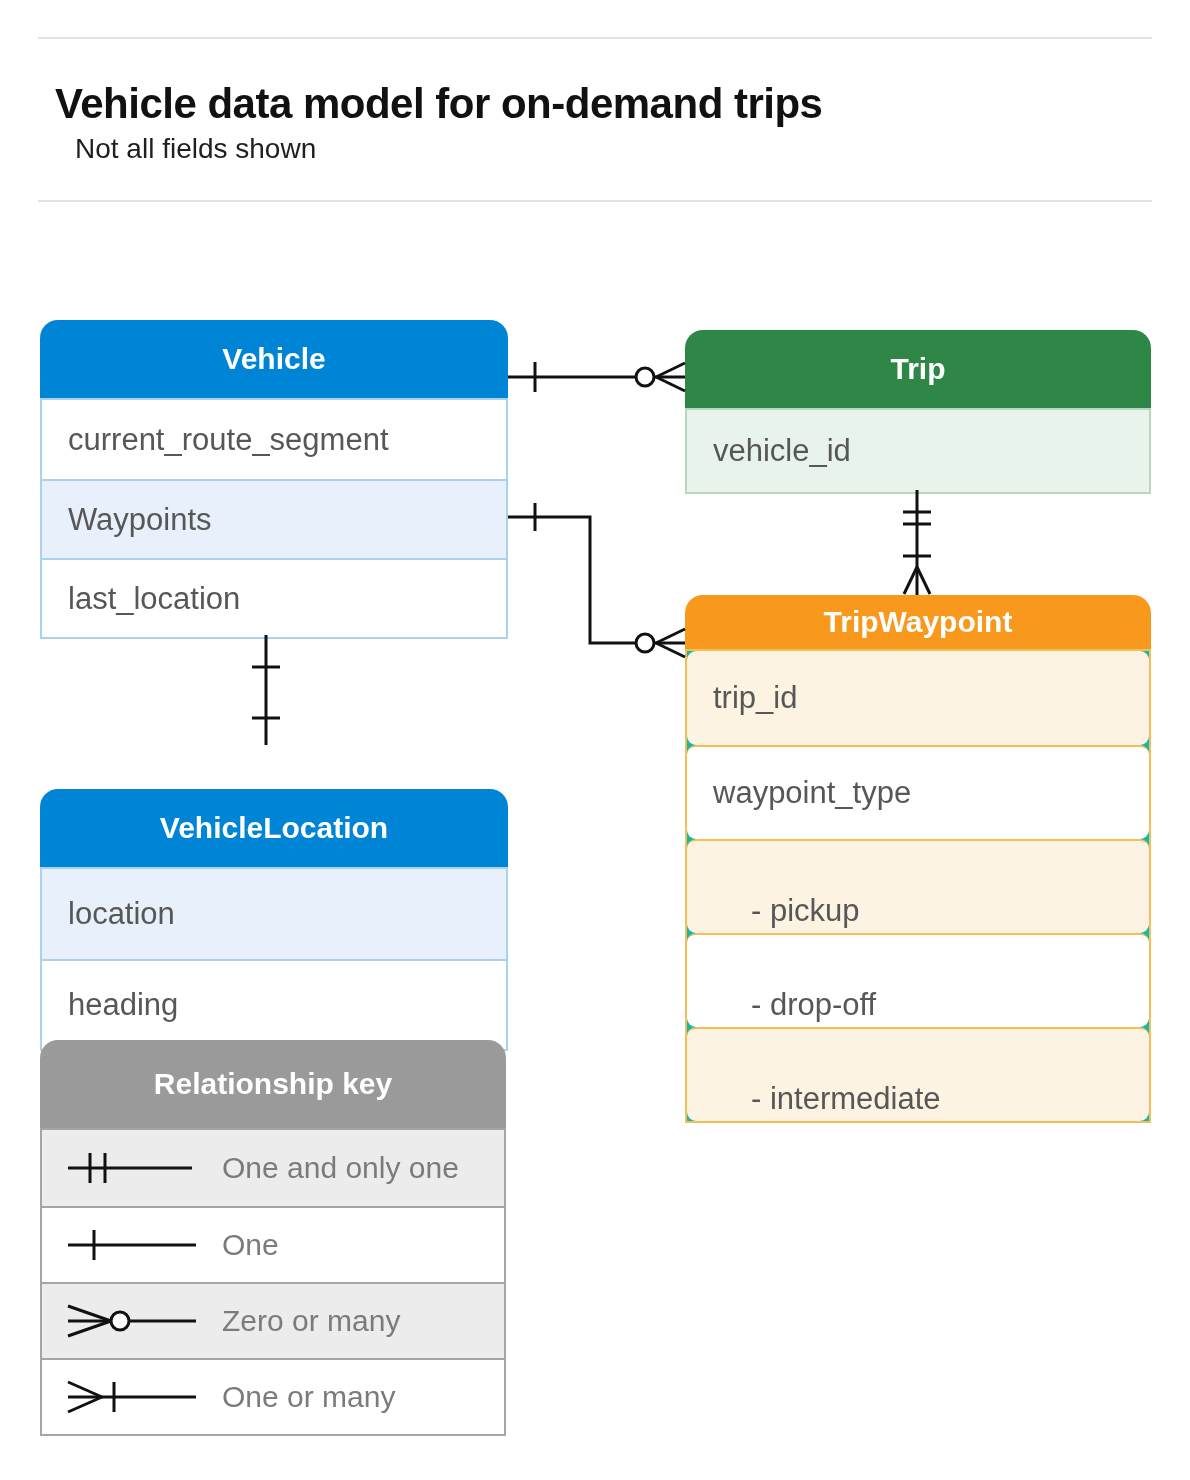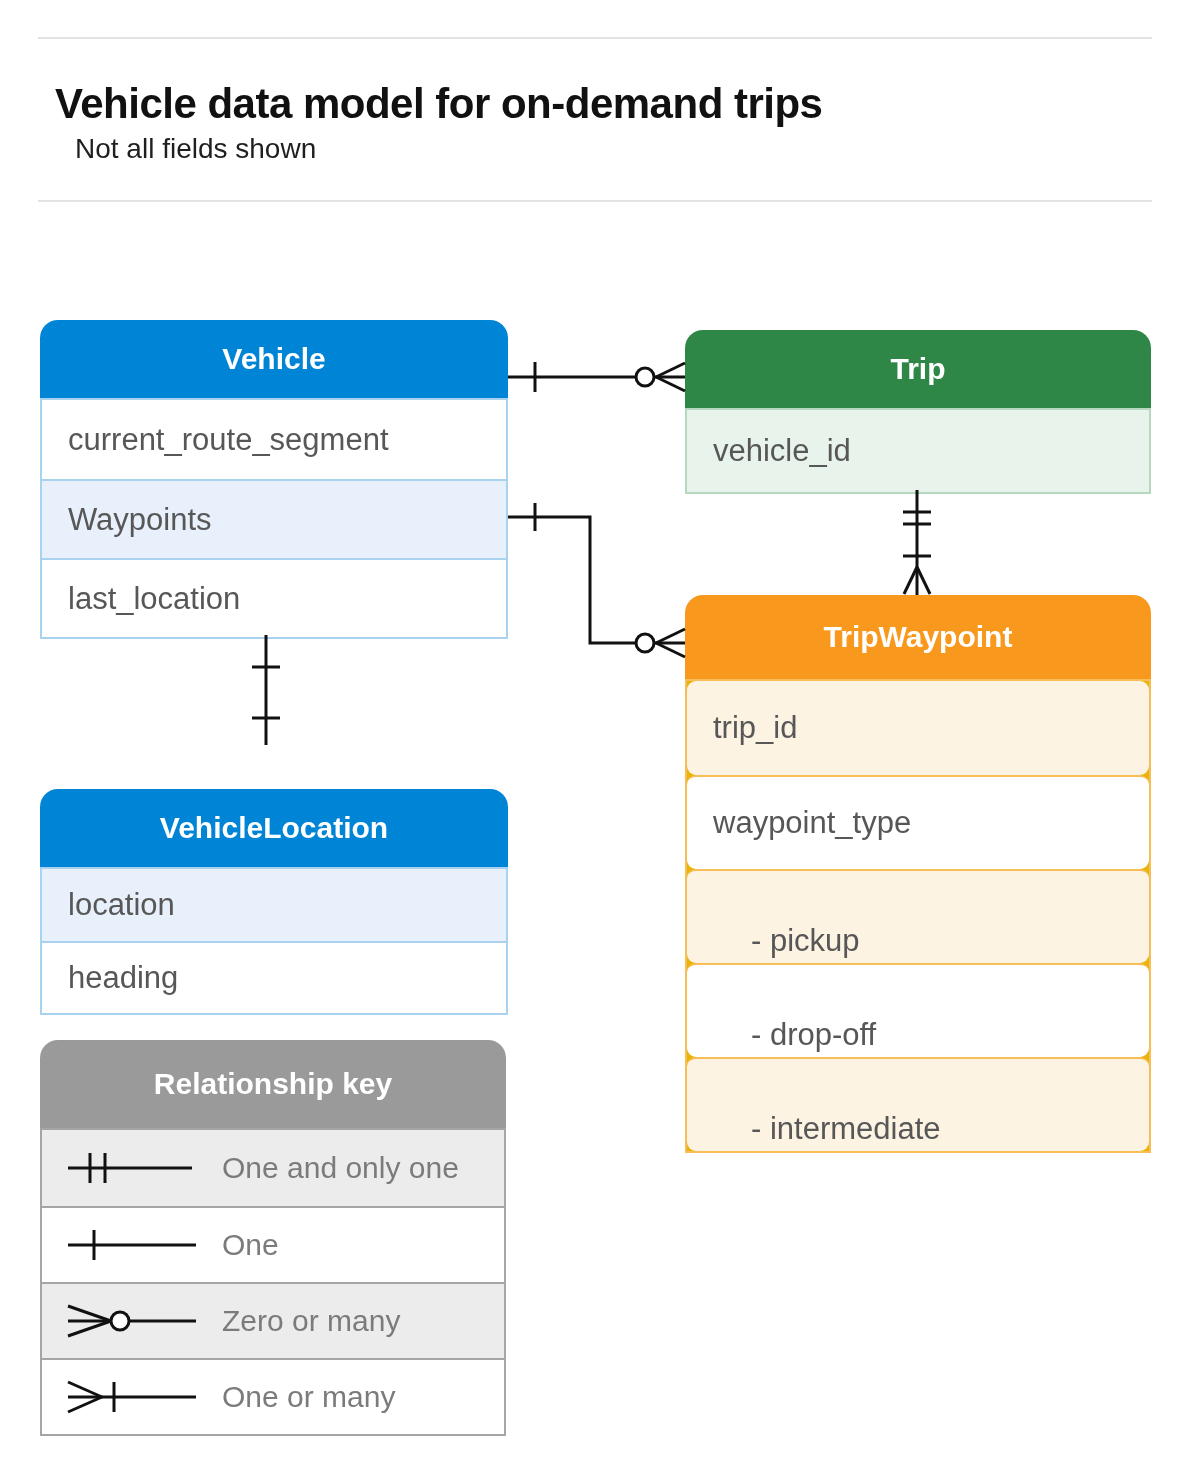--- a/index.html
+++ b/index.html
@@ -14,47 +14,47 @@
   }
   .subtitle{position:absolute;left:55px;top:133px;font-size:28px;color:#1f1f1f;white-space:nowrap;margin-left:20px;}
 
   
   .entity{position:absolute;box-sizing:border-box;}
   .thead{
     display:flex;align-items:center;justify-content:center;
     color:#ffffff;font-weight:bold;font-size:30px;
     border-radius:18px 18px 0 0;background:var(--hdr);
   }
-  .tbody{border:2px solid var(--bdr);background:#eab308;text-align:center;}
+  .tbody{border:2px solid var(--bdr);background:#14b8a6;text-align:center;}
   .trow{display:flex;align-items:center;box-sizing:border-box;background:#ffffff;}
   .trow:not(:first-child){border-top:2px solid var(--bdr);}
   .trow.shade{background:var(--shade);}
   .trow .lbl{padding-left:26px;font-size:31px;color:#575757;white-space:nowrap;}
   .trow .lbl.indent{padding-left:64px;margin-top:48px;}
 
   .t-blue{--hdr:#0084d6;--bdr:#a9d2f0;--shade:#e8f1fb;}
   .t-green{--hdr:#2e8747;--bdr:#b5d8bf;--shade:#e7f3eb;}
   .t-orange{--hdr:#f8981d;--bdr:#f7bd57;--shade:#fdf3e3;}
   .t-gray{--hdr:#9a9a9a;--bdr:#a5a5a5;--shade:#ececec;}
 
   #tbl-vehicle{left:40px;top:320px;width:468px;border-radius:20px;}
   #tbl-vehicle .thead{height:78px;}
   #tbl-vehicle .trow{height:79px;}
 
   #tbl-trip{left:685px;top:330px;width:466px;border-radius:12px;}
   #tbl-trip .thead{height:78px;}
   #tbl-trip .trow{height:82px;}
 
   #tbl-tripwaypoint{left:685px;top:595px;width:466px;}
-  #tbl-tripwaypoint .thead{height:84px;}
+  #tbl-tripwaypoint .thead{height:54px;}
   #tbl-tripwaypoint .trow{height:94px;border-radius:9px;}
 
   #tbl-vehiclelocation{left:40px;top:789px;width:468px;}
   #tbl-vehiclelocation .thead{height:78px;}
-  #tbl-vehiclelocation .trow{height:72px;}
+  #tbl-vehiclelocation .trow{height:90px;}
 
   
   #legend{left:40px;top:1040px;width:466px;}
   #legend .thead{height:88px;}
   #legend .trow{height:76px;}
   #legend .sym{margin-left:22px;width:150px;height:56px;flex:0 0 150px;}
   #legend .lbl{padding-left:8px;font-size:30px;color:#7b7b7b;}
 
   
   #connectors{position:absolute;left:0;top:0;pointer-events:none;}

